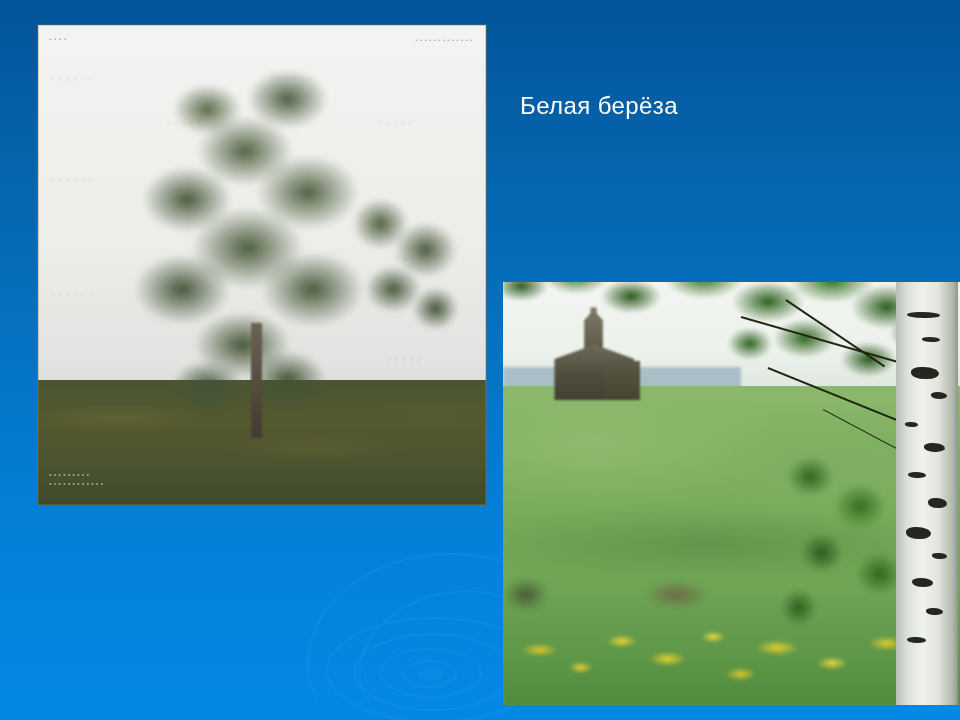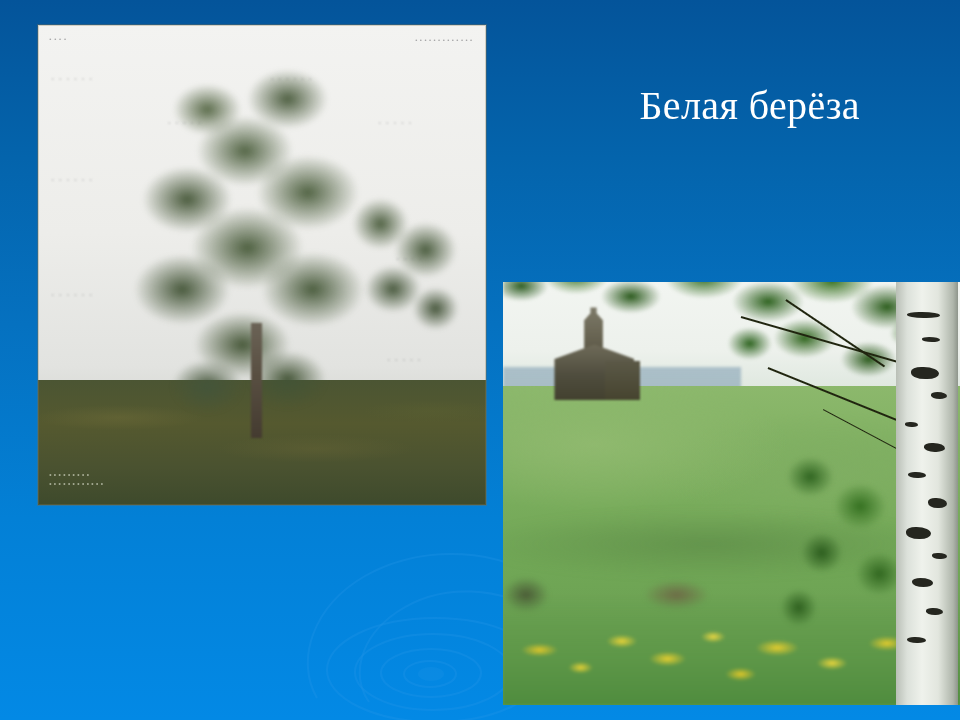--- a/index.html
+++ b/index.html
@@ -30,28 +30,28 @@
     pointer-events: none;
     opacity: 0.55;
   }
   #swirl svg { display:block; width:100%; height:100%; }
 
   
   #title {
     position: absolute;
     left: 520px; top: 86px;
     width: 340px;
-    text-align: right;
+    text-align: left;
     color: #FFFFFF;
-    font-size: 40px;
+    font-size: 24px;
     font-weight: 400;
     letter-spacing: 0.4px;
     line-height: 40px;
     white-space: nowrap;
-    font-family: Liberation Serif, serif;
+    font-family: Liberation Sans, sans-serif;
   }
 
   
   #photo-tree {
     position: absolute;
     left: 38px; top: 25px;
     width: 448px; height: 480px;
     overflow: hidden;
     background: #EFEFEF;
     box-shadow: 0 0 0 1px rgba(120,110,80,.35);

